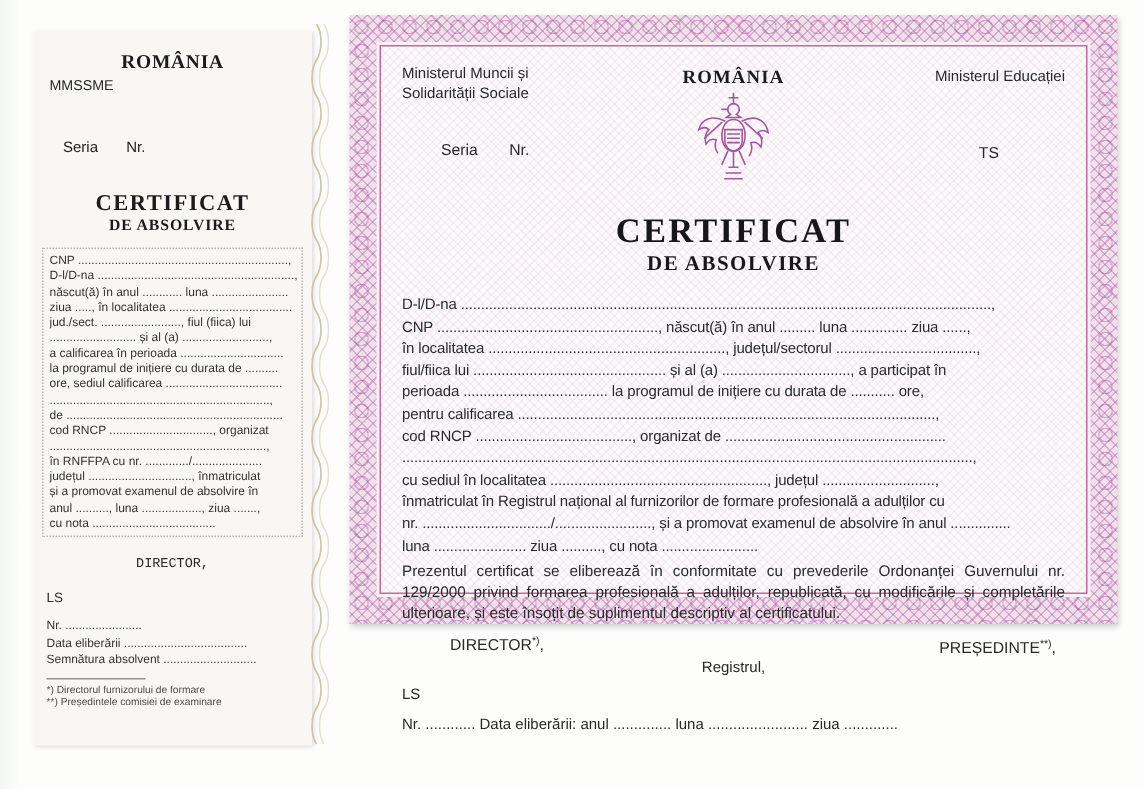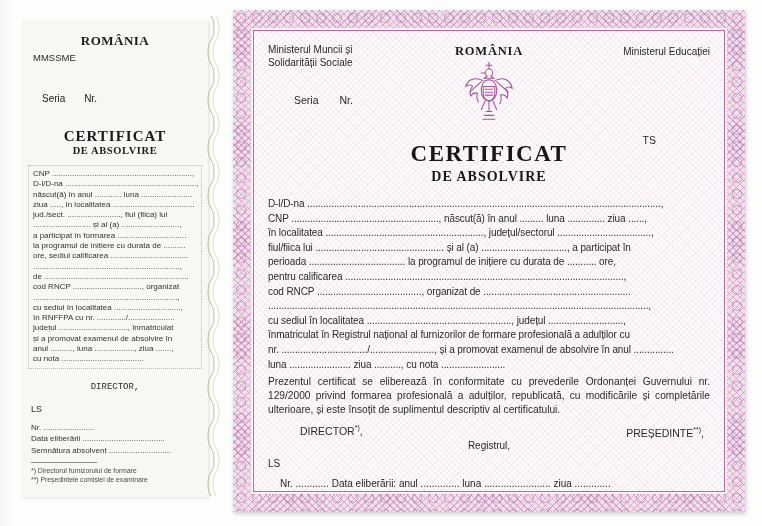--- a/index.html
+++ b/index.html
@@ -31,21 +31,21 @@
   .stub-foot{margin-top:8px;padding:0 9px;font-size:8px;line-height:11.5px;color:#333;}
   .stub-foot div{white-space:nowrap;overflow:hidden;}
   .stub-rule{border:none;border-top:1px solid #8f8f8f;width:66px;
         margin:6px 0 4px 9px;}
   .stub-notes{padding-left:9px;font-size:6.8px;line-height:8.6px;color:#4a4a4c;}
 
   
   .torn{position:absolute;left:203px;top:16px;}
 
   
-  .cert{position:absolute;left:233px;top:10px;width:512px;height:502px;
+  .cert{position:absolute;left:233px;top:10px;width:512px;height:406px;
         background-color:#f1e0ec;
         background-image:
           radial-gradient(circle 6px at 8px 8px, rgba(0,0,0,0) 4px, rgba(163,74,150,.40) 4px, rgba(163,74,150,.40) 5px, rgba(0,0,0,0) 5px),
           repeating-linear-gradient(45deg, rgba(171,92,158,.38) 0 1px, rgba(0,0,0,0) 1px 5px),
           repeating-linear-gradient(-45deg, rgba(171,92,158,.38) 0 1px, rgba(0,0,0,0) 1px 5px);
         background-size:16px 16px, auto, auto;
         box-shadow:1px 2px 4px rgba(0,0,0,.18);}
   .cert-inner{position:absolute;inset:20px;border:1px solid #c4679c;
         box-shadow:0 0 0 2px #f9f1f6;
         background:
@@ -56,40 +56,40 @@
 
   .hdr{position:relative;height:160px;}
   .min-left{position:absolute;left:14px;top:13px;font-size:10px;line-height:12.5px;}
   .cert-country{position:absolute;left:0;right:0;top:13px;text-align:center;
         font-family:"Liberation Serif", serif;font-weight:bold;font-size:12.5px;
         letter-spacing:.8px;color:#1b1b1d;}
   .coat{position:absolute;left:0;right:0;top:29px;text-align:center;}
   .min-right{position:absolute;right:14px;top:15px;font-size:10px;margin-left:44px;}
   .seria-row{position:absolute;left:40px;top:63px;font-size:10.5px;}
   .seria-row .nr{margin-left:18px;}
-  .ts{position:absolute;right:68px;top:65px;font-size:10.5px;margin-top:38px;}
+  .ts{position:absolute;right:58px;top:65px;font-size:10.5px;}
   .cert-title1{position:absolute;left:0;right:0;top:110px;text-align:center;
         font-family:"Liberation Serif", serif;font-weight:bold;font-size:23px;
         letter-spacing:1.5px;color:#17171a;}
   .cert-title2{position:absolute;left:0;right:0;top:138px;text-align:center;
         font-family:"Liberation Serif", serif;font-weight:bold;font-size:14px;
         letter-spacing:1px;color:#17171a;}
 
   .cert-body{margin:6px 14px 0;font-size:10px;line-height:14.6px;
         letter-spacing:-0.1px;color:#2a2a2d;}
   .cert-body div{white-space:nowrap;overflow:hidden;}
   .cert-para{margin:3px 14px 0;text-align:justify;font-size:10.2px;
         line-height:13.8px;color:#2a2a2d;}
   .sigrow{position:relative;height:36px;margin:4px 14px 0;font-size:10.5px;}
   .sig-director{position:absolute;left:32px;top:3px;}
   .sig-secretar{position:absolute;left:0;right:0;top:19px;text-align:center;font-size:10px;}
   .sig-presedinte{position:absolute;right:6px;top:5px;}
   .sigrow sup{font-size:7px;}
   .cert-ls{margin:1px 14px 0;font-size:10px;}
-  .cert-bottom{margin:9px 26px 0;font-size:10px;white-space:nowrap;overflow:hidden;}
+  .cert-bottom{margin:9px 14px 0;font-size:10px;white-space:nowrap;overflow:hidden;}
 </style>
 </head>
 <body>
 
 <div class="page">
 
   <div class="stub">
     <div class="stub-country">ROMÂNIA</div>
     <div class="stub-codes">
       <span>MMSS</span>
@@ -101,28 +101,27 @@
     </div>
     <div class="stub-title1">CERTIFICAT</div>
     <div class="stub-title2">DE ABSOLVIRE</div>
     <div class="stub-body">
       <div>CNP ...............................................................,</div>
       <div>D-l/D-na ...........................................................,</div>
       <div>născut(ă) în anul ............ luna .......................</div>
       <div>ziua ....., în localitatea .....................................</div>
       <div>jud./sect. ........................, fiul (fiica) lui</div>
       <div>.......................... și al (a) ..........................,</div>
-      <div>a participat în formarea ...............................</div>
+      <div>a calificarea în perioada ...............................</div>
       <div>la programul de inițiere cu durata de ..........</div>
       <div>ore, sediul calificarea ...................................</div>
       <div>..................................................................,</div>
       <div>de .................................................................</div>
       <div>cod RNCP ..............................., organizat</div>
       <div>.................................................................,</div>
-      <div>cu sediul în localitatea ..............................,</div>
       <div>în RNFFPA cu nr. ............./.....................</div>
       <div>județul ..............................., înmatriculat</div>
       <div>și a promovat examenul de absolvire în</div>
       <div>anul .........., luna .................., ziua .......,</div>
       <div>cu nota .....................................</div>
     </div>
     <div class="stub-director">DIRECTOR,</div>
     <div class="stub-ls">LS</div>
     <div class="stub-foot">
       <div>Nr. .......................</div>

